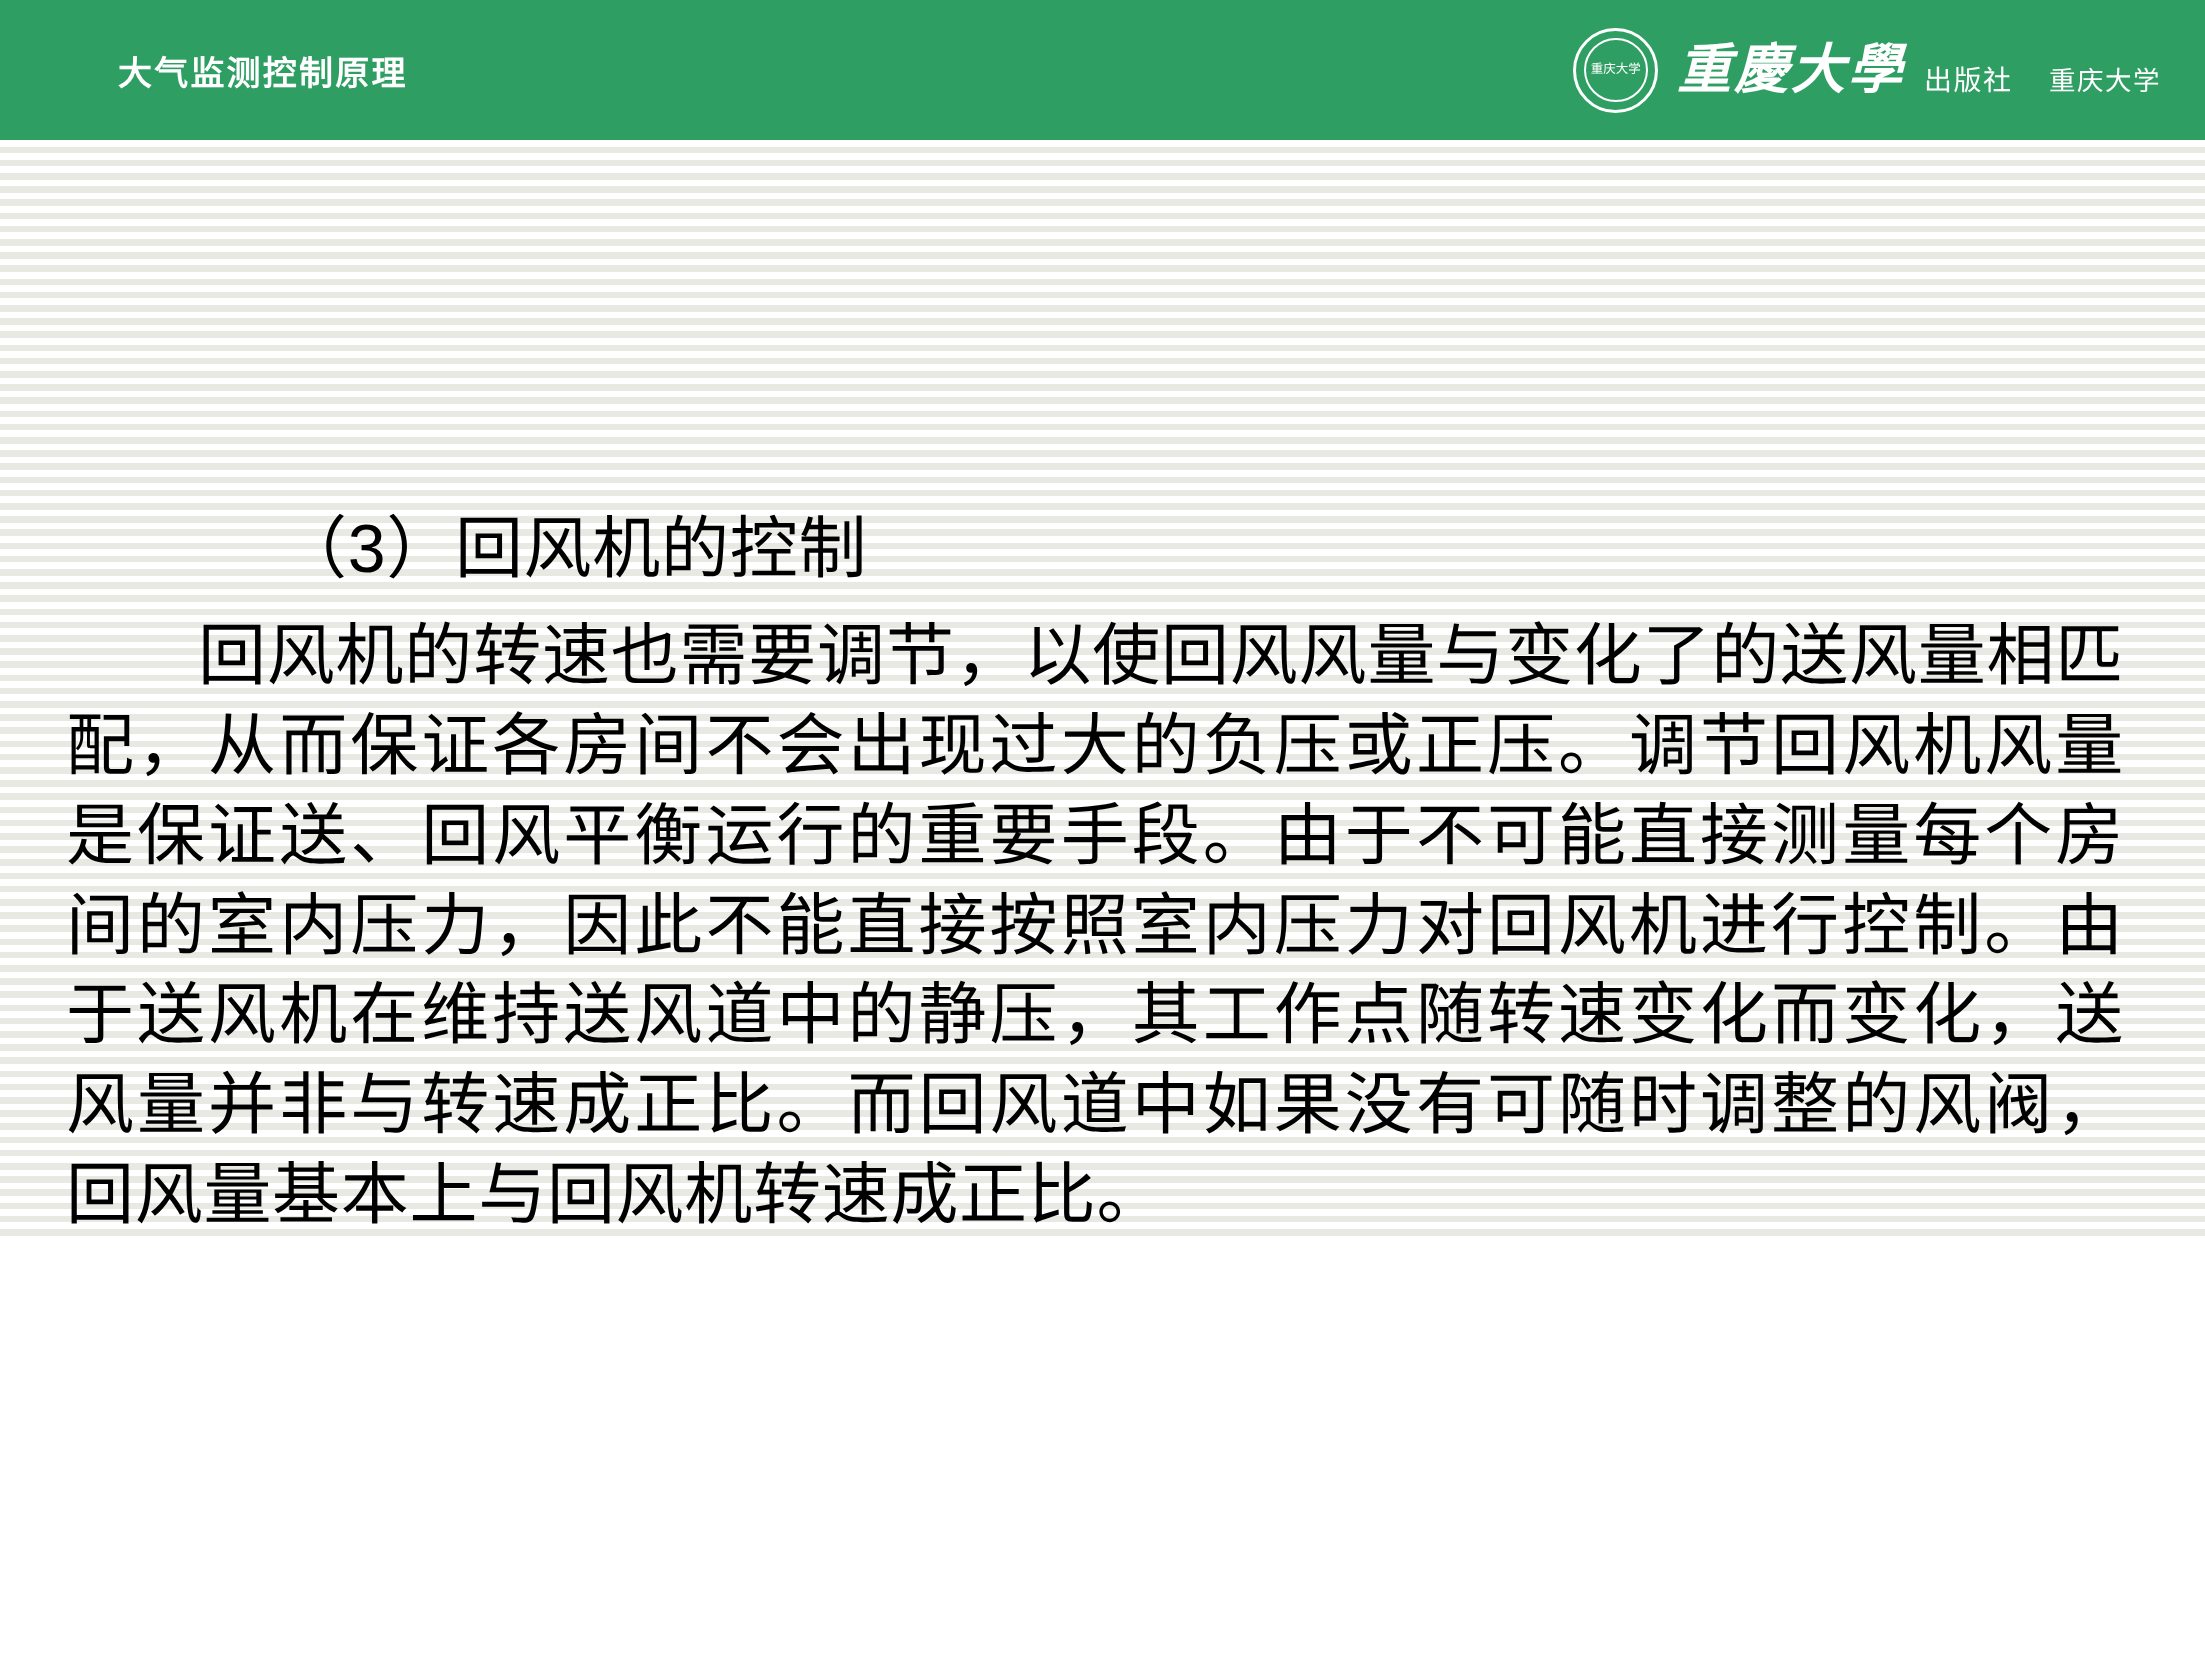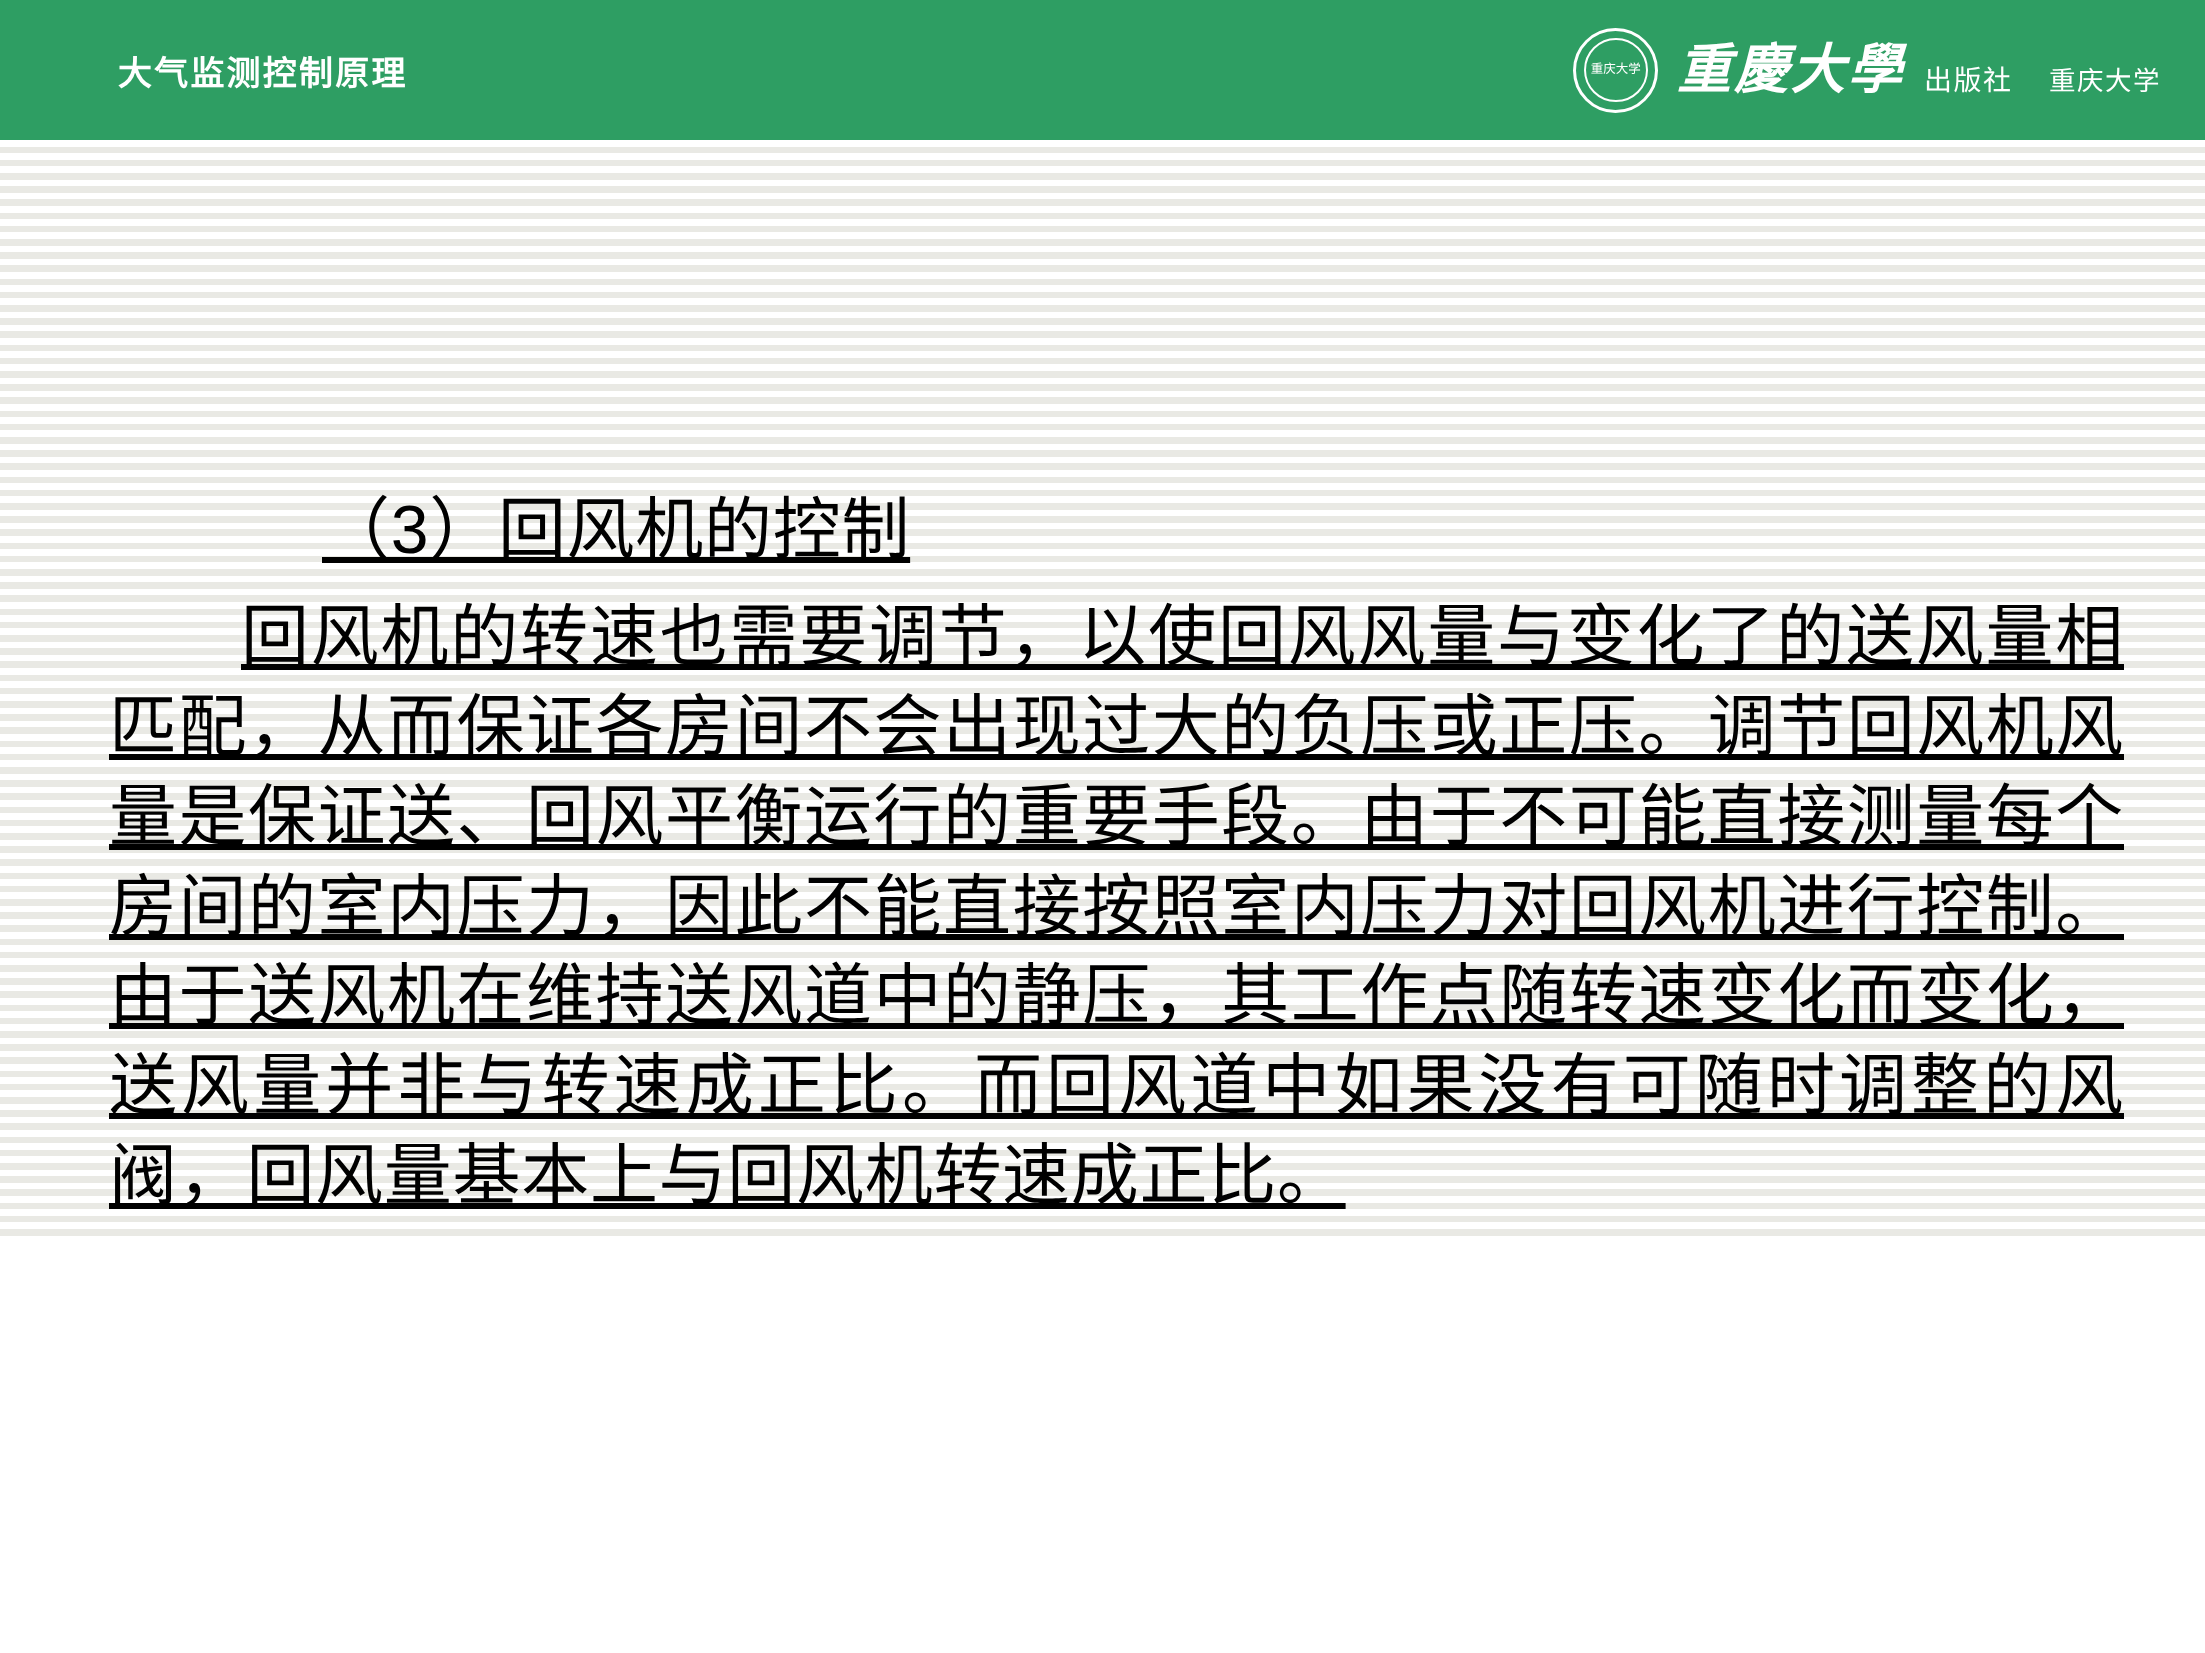--- a/index.html
+++ b/index.html
@@ -120,26 +120,25 @@
       to bottom,
       #ffffff 0px,
       #ffffff 6.6px,
       #e9e9e4 6.6px,
       #e9e9e4 13.2px
     );
   }
 
   .content {
     position: absolute;
-    top: 345px;
+    top: 364px;
     left: 0;
     width: 2205px;
-    padding: 0 81px 0 109px;
-    box-sizing: border-box;
-    text-decoration: underline;
+    padding: 0 81px 0 66px;
+    box-sizing: border-box;
   }
 
   .para {
     font-family: "Liberation Sans", "DejaVu Sans", sans-serif;
     color: #000000;
     font-size: 68px;
     line-height: 1.32;
     letter-spacing: 0.7px;
     margin: 0;
     text-align: justify;

